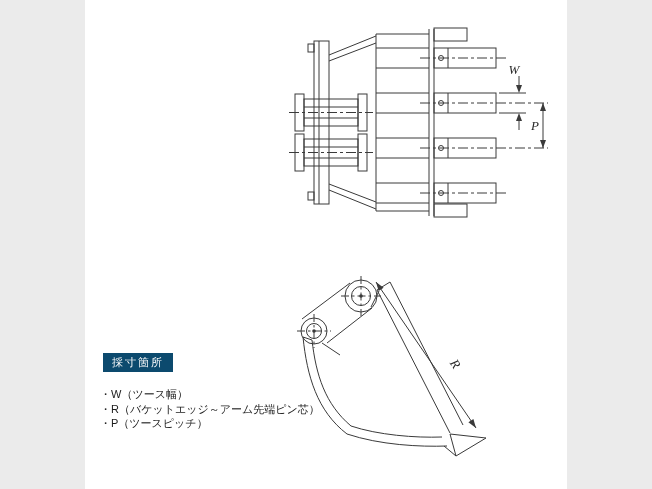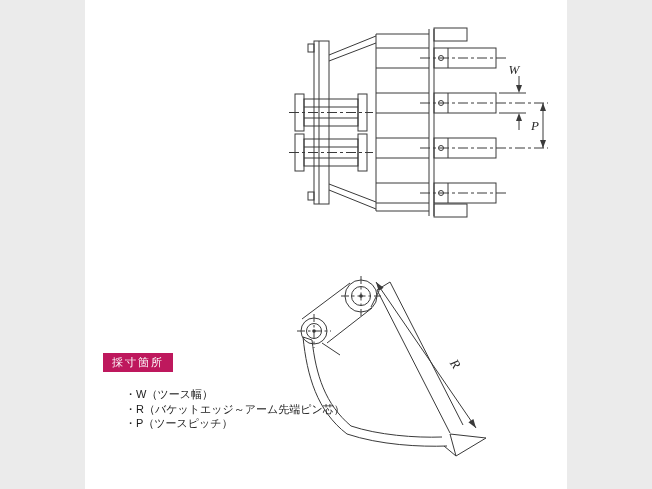--- a/index.html
+++ b/index.html
@@ -2,27 +2,27 @@
 <html><head>
 <meta charset="utf-8">
 <style>
   html,body{margin:0;padding:0;}
   body{font-family:"Liberation Sans","DejaVu Sans",sans-serif;}
   .stage{position:relative;width:652px;height:489px;background:#ebebeb;overflow:hidden;}
   .photo{position:absolute;left:85px;top:0;width:482px;height:489px;background:#ffffff;}
   svg.drawing{position:absolute;left:0;top:0;display:block;}
   .legend-title{
     position:absolute;left:103px;top:353px;
-    background:#be185d;color:#ffffff;
+    background:#0c4a6e;color:#ffffff;
     font-size:11px;line-height:13px;padding:3px 9px;
     letter-spacing:2px;white-space:nowrap;
   }
   .legend-list{
     position:absolute;left:100px;top:387px;
-    font-size:11px;line-height:14.5px;color:#1b1b1b;white-space:nowrap;margin-left:25px;
+    font-size:11px;line-height:14.5px;color:#1b1b1b;white-space:nowrap;
   }
   text.dim{
     font-family:"Liberation Serif","DejaVu Serif",serif;
     font-style:italic;font-size:13px;fill:#2a2a2a;stroke:none;
   }
 </style>
 </head>
 <body>
 
 <div class="stage">

